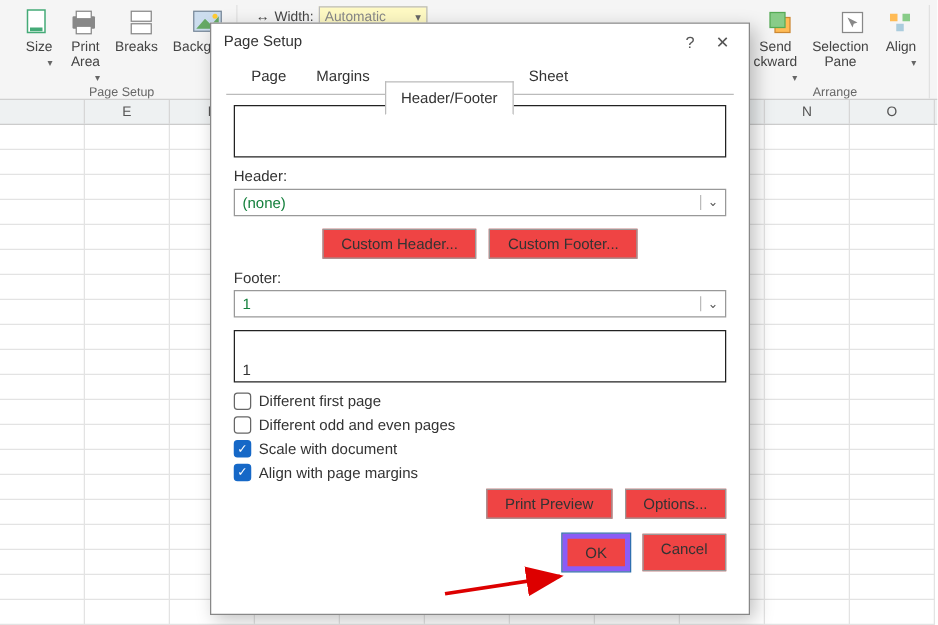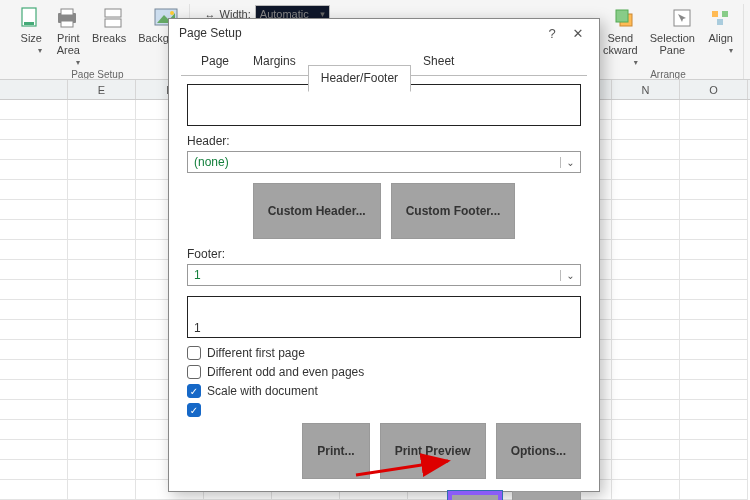--- a/index.html
+++ b/index.html
@@ -7,21 +7,21 @@
 
   
   .ribbon { height: 80px; background: #f5f5f5; border-bottom: 1px solid #d0d0d0; display: flex; align-items: flex-start; padding: 4px 6px 0 6px; gap: 6px; overflow: hidden; }
   .rib-group { display: flex; flex-direction: column; align-items: center; height: 100%; border-right: 1px solid #e1e1e1; padding: 0 6px; }
   .rib-row { display: flex; gap: 4px; align-items: flex-start; }
   .rib-btn { display: flex; flex-direction: column; align-items: flex-end; font-size: 11px; color: #444; gap: 2px; padding: 2px 4px; cursor: default; }
   .rib-btn .ic { width: 26px; height: 24px; display: flex; align-items: center; justify-content: center; }
   .rib-sm { display:flex; align-items:center; gap:4px; font-size:11px; color:#444; padding: 1px 3px;}
   .rib-lbl { font-size: 10px; color: #666; margin-top: auto; padding-bottom: 2px; }
   .chev { font-size: 8px; color:#666; margin-left:2px;}
-  .dropdown-auto { height:18px; font-size:11px; border:1px solid #bbb; background:#0f172a; padding:0 20px 0 4px; position:relative; display:inline-flex; align-items:center; color:#888;}
+  .dropdown-auto { height:18px; font-size:11px; border:1px solid #bbb; background:#fef9c3; padding:0 32px 0 4px; position:relative; display:inline-flex; align-items:center; color:#888;}
   .dropdown-auto::after { content:"▾"; position:absolute; right:4px; font-size:9px; color:#666;}
 
   
   .sheet { position:absolute; top:80px; left:0; right:0; bottom:0; }
   .colhdrs { display:flex; height:20px; background:#eef1f2; border-bottom:1px solid #ccc;}
   .colhdrs div { width:68px; border-right:1px solid #d6d6d6; font-size:11px; color:#555; text-align:center; line-height:20px;}
   .cells { display:flex; }
   .cells .col { width:68px; }
   .cells .col div { height:20px; border-right:1px solid #e3e3e3; border-bottom:1px solid #e3e3e3; }
 
@@ -35,21 +35,21 @@
   .tab.active { border:1px solid #bbb; border-bottom:1px solid #fff; background:#fff; position:relative; top:16px;}
   .tabline { border-bottom:1px solid #bbb; margin: -1px 12px 0 12px;}
   .dlg-body { padding: 8px 18px 0 18px; font-size:12px; color:#333;}
   .preview { height:42px; border:1px solid #222; margin-bottom:8px; background:#fff;}
   .preview.ft { height:42px; display:flex; align-items:flex-end; padding:2px 6px; font-size:12px;}
   .lblrow { font-size:12px; margin:4px 0 3px;}
   .combo { display:flex; height:22px; border:1px solid #999; background:#fff; align-items:center;}
   .combo span { flex:1; padding:0 6px; font-size:12px; color:#15803d;}
   .combo .arrow { width:20px; border-left:1px solid #bbb; text-align:center; font-size:10px; color:#555;}
   .btnrow { display:flex; gap:10px; justify-content:center; margin:10px 0 8px;}
-  .btn { border:1px solid #999; background:#a3a3a3; font-size:12px; padding:20px 14px; cursor:default;font-weight:bold;}
+  .btn { border:1px solid #999; background:#ef4444; font-size:12px; padding:4px 14px; cursor:default;}
   .btn.primary { border:4px solid #8b5cf6; outline:1px solid #2f6fb0;}
   .checks { margin-top:8px;}
   .chk { display:flex; align-items:center; gap:6px; font-size:12px; margin:5px 0;}
   .chk .box { width:14px; height:14px; border:1px solid #666; border-radius:3px; display:flex; align-items:center; justify-content:center; font-size:10px; color:#fff;}
   .chk .box.ck { background:#1668c7; border-color:#1668c7;}
   .actionrow { display:flex; gap:10px; justify-content:flex-end; margin-top:6px;}
   .okrow { display:flex; gap:10px; justify-content:flex-end; margin-top:12px;}
   .arrow-annot { position:absolute; left:352px; top:453px; pointer-events:none;}
   .arrow-annot svg { overflow:visible;}
 </style>
@@ -460,24 +460,24 @@
         <div class="chk">
           <div class="box"></div>
           <span>Different odd and even pages</span>
         </div>
         <div class="chk">
           <div class="box ck">✓</div>
           <span>Scale with document</span>
         </div>
         <div class="chk">
           <div class="box ck">✓</div>
+          <span>Align with page margins</span>
         </div>
       </div>
     <div class="actionrow">
-      <div class="btn">Print...</div>
       <div class="btn">Print Preview</div>
       <div class="btn">Options...</div>
     </div>
     <div class="okrow">
       <div class="btn primary">OK</div>
       <div class="btn">Cancel</div>
     </div>
   </div>
 </div>
 

